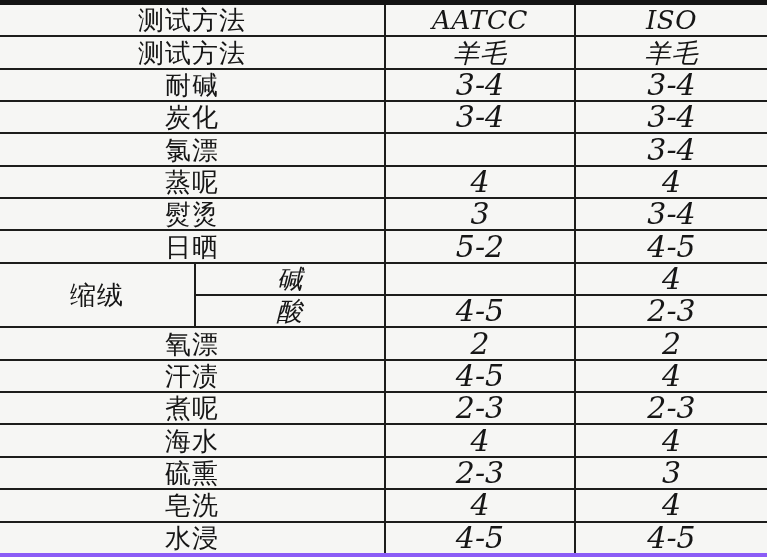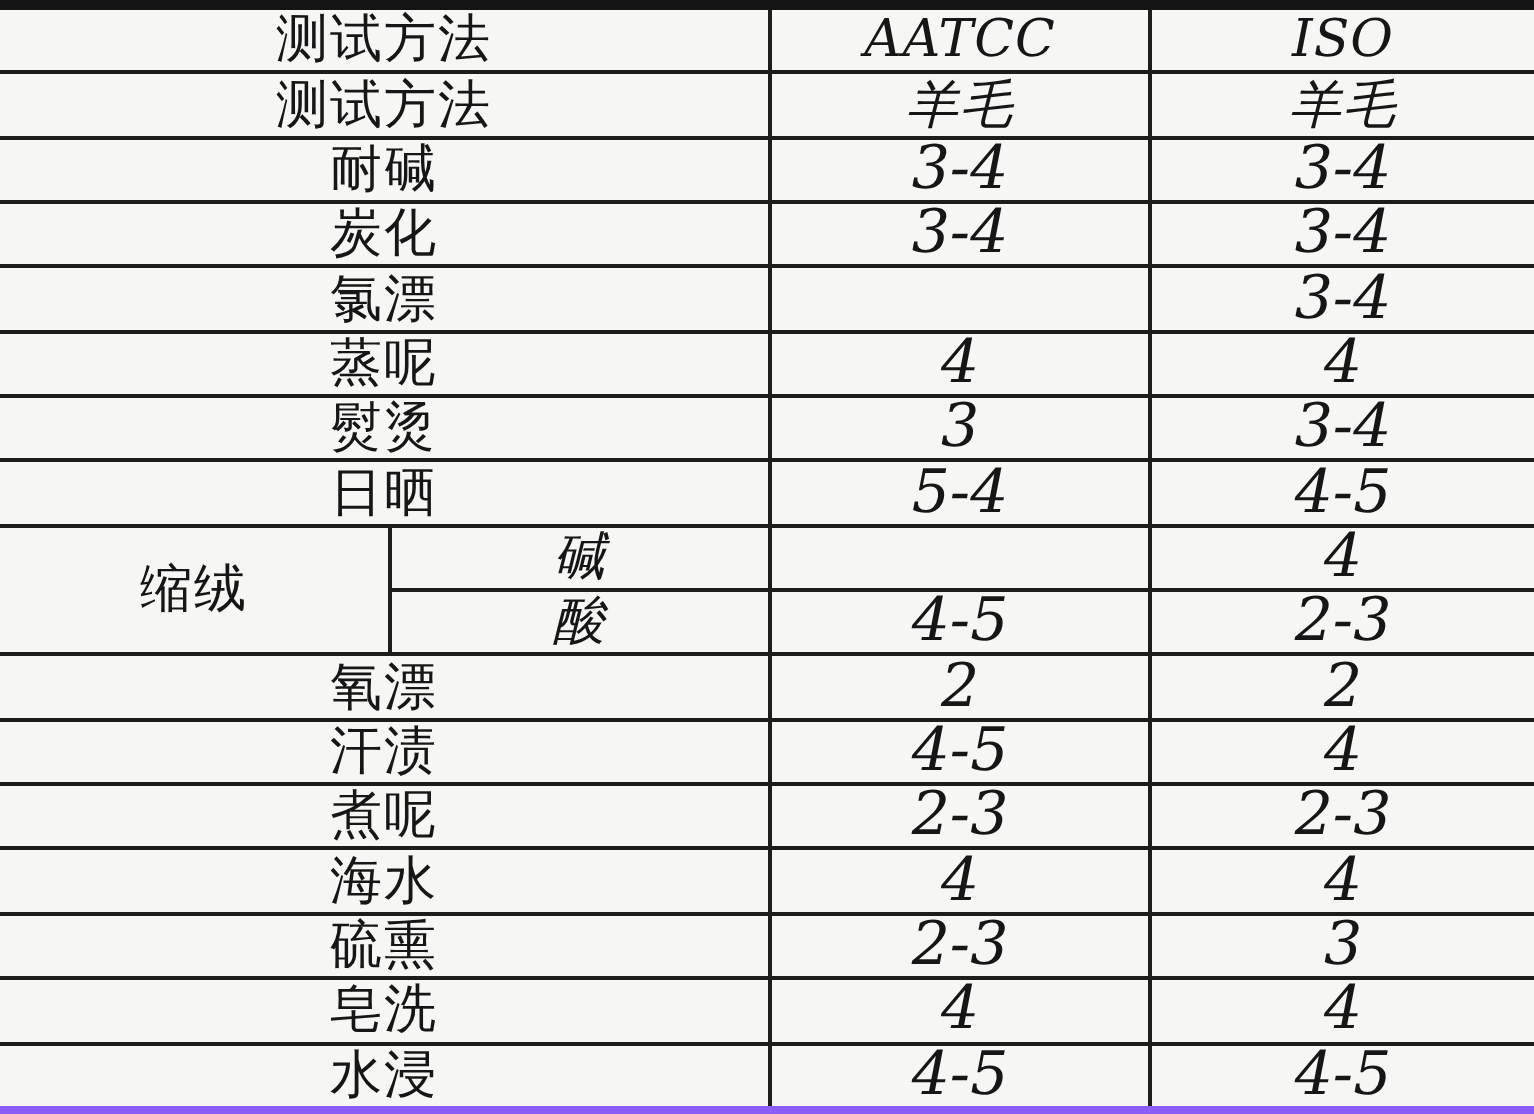--- a/index.html
+++ b/index.html
@@ -102,21 +102,21 @@
       <td class="v num">4</td>
       <td class="v num">4</td>
     </tr>
     <tr>
       <td colspan="2" class="cjk">熨烫</td>
       <td class="v num">3</td>
       <td class="v num">3-4</td>
     </tr>
     <tr>
       <td colspan="2" class="cjk">日晒</td>
-      <td class="v num">5-4</td>
+      <td class="v num">5-2</td>
       <td class="v num">4-5</td>
     </tr>
 
     <tr>
       <td rowspan="2" class="cjk">缩绒</td>
       <td class="v cjk">碱</td>
       <td class="v num"></td>
       <td class="v num">4</td>
     </tr>
     <tr>

